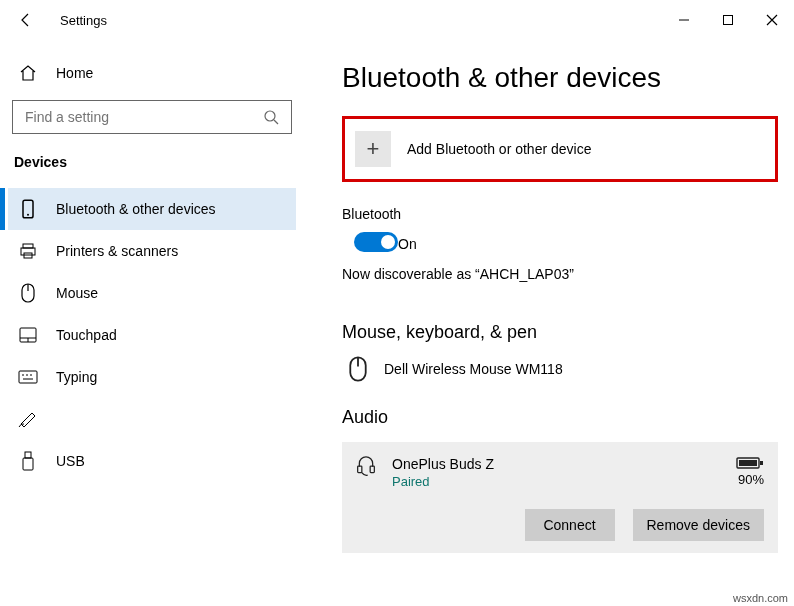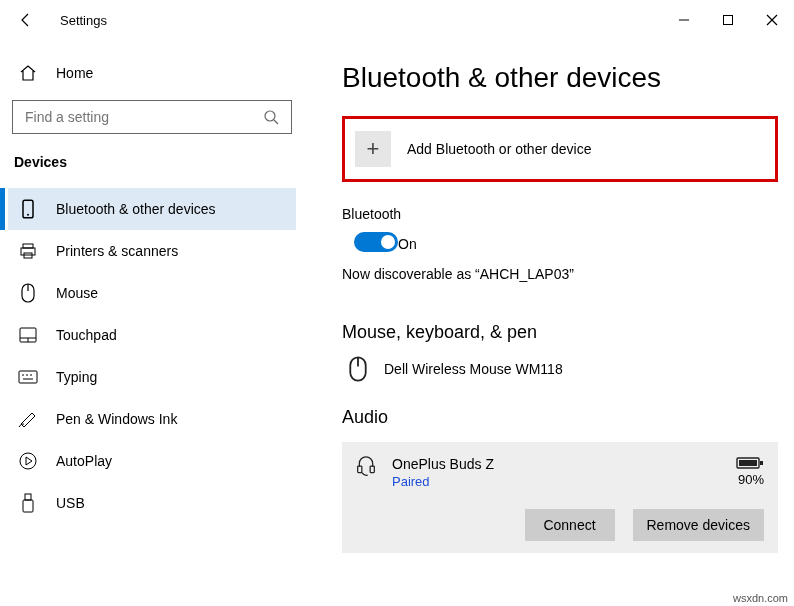--- a/index.html
+++ b/index.html
@@ -152,21 +152,21 @@
   }
   .audio-card {
     background:#eee;
     padding: 14px 14px 12px 14px;
     margin-top: 6px;
   }
   .audio-top {
     display:flex; align-items:flex-start;
   }
   .audio-info { margin-left: 16px; }
-  .paired { color:#1d4ed8; font-size:13px; margin-top:2px;}
+  .paired { color:#0f766e; font-size:13px; margin-top:2px;}
   .battery {
     margin-left:auto; text-align:right;
   }
   .batt-pct { font-size:13px; margin-top:2px;}
   .audio-btns {
     display:flex; justify-content:flex-end; gap:18px;
     margin-top: 20px;
   }
   .btn {
     background:#ccc;
@@ -289,30 +289,20 @@
         </span>
         <span>Typing</span>
       </div>
       <div class="nav-row">
         <span class="icon">
           <svg width="20" height="18" viewBox="0 0 20 18">
               <path d="M3 14 L14 3 L17 6 L6 17 Z" stroke="#000" fill="none"></path>
               <path d="M1 17 Q3 13 6 14" stroke="#000" fill="none"></path>
             </svg>
         </span>
-        <span>Pen &amp; Windows Ink</span>
-      </div>
-      <div class="nav-row">
-        <span class="icon">
-          <svg width="18" height="18" viewBox="0 0 18 18">
-              <circle cx="9" cy="9" r="8" stroke="#000" fill="none"></circle>
-              <polygon points="7,5 13,9 7,13" stroke="#000" fill="none"></polygon>
-            </svg>
-        </span>
-        <span>AutoPlay</span>
       </div>
       <div class="nav-row">
         <span class="icon">
           <svg width="14" height="20" viewBox="0 0 14 20">
               <rect x="4" y="1" width="6" height="6" stroke="#000" fill="none"></rect>
               <rect x="2" y="7" width="10" height="12" rx="1" stroke="#000" fill="none"></rect>
             </svg>
         </span>
         <span>USB</span>
       </div>

